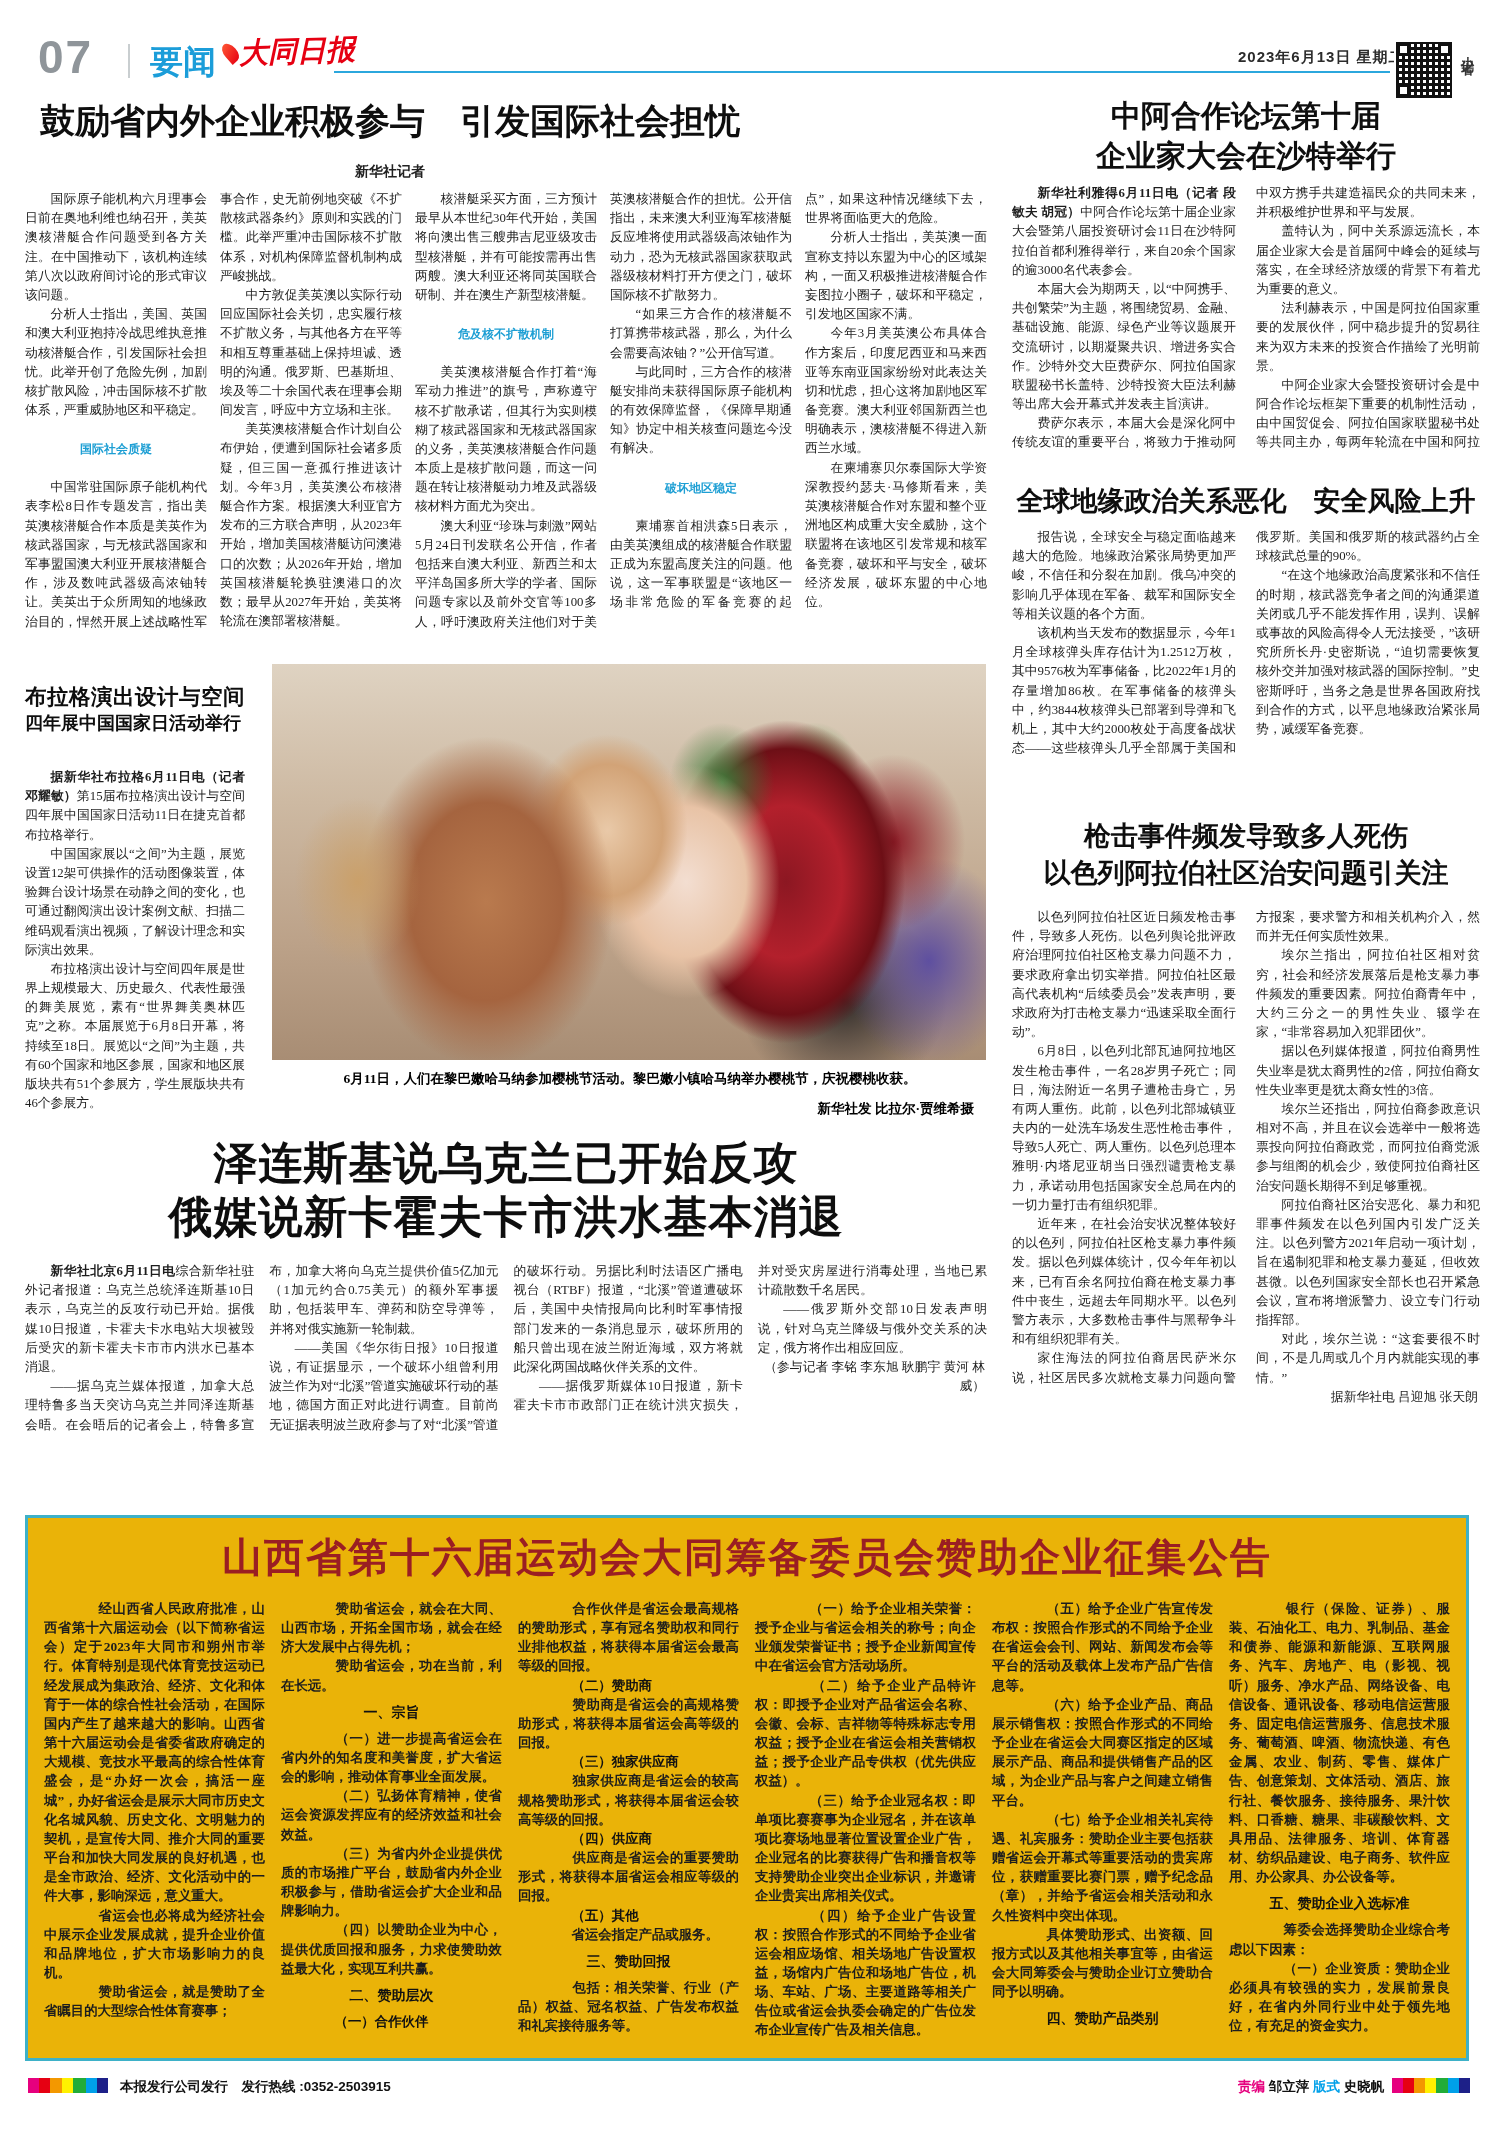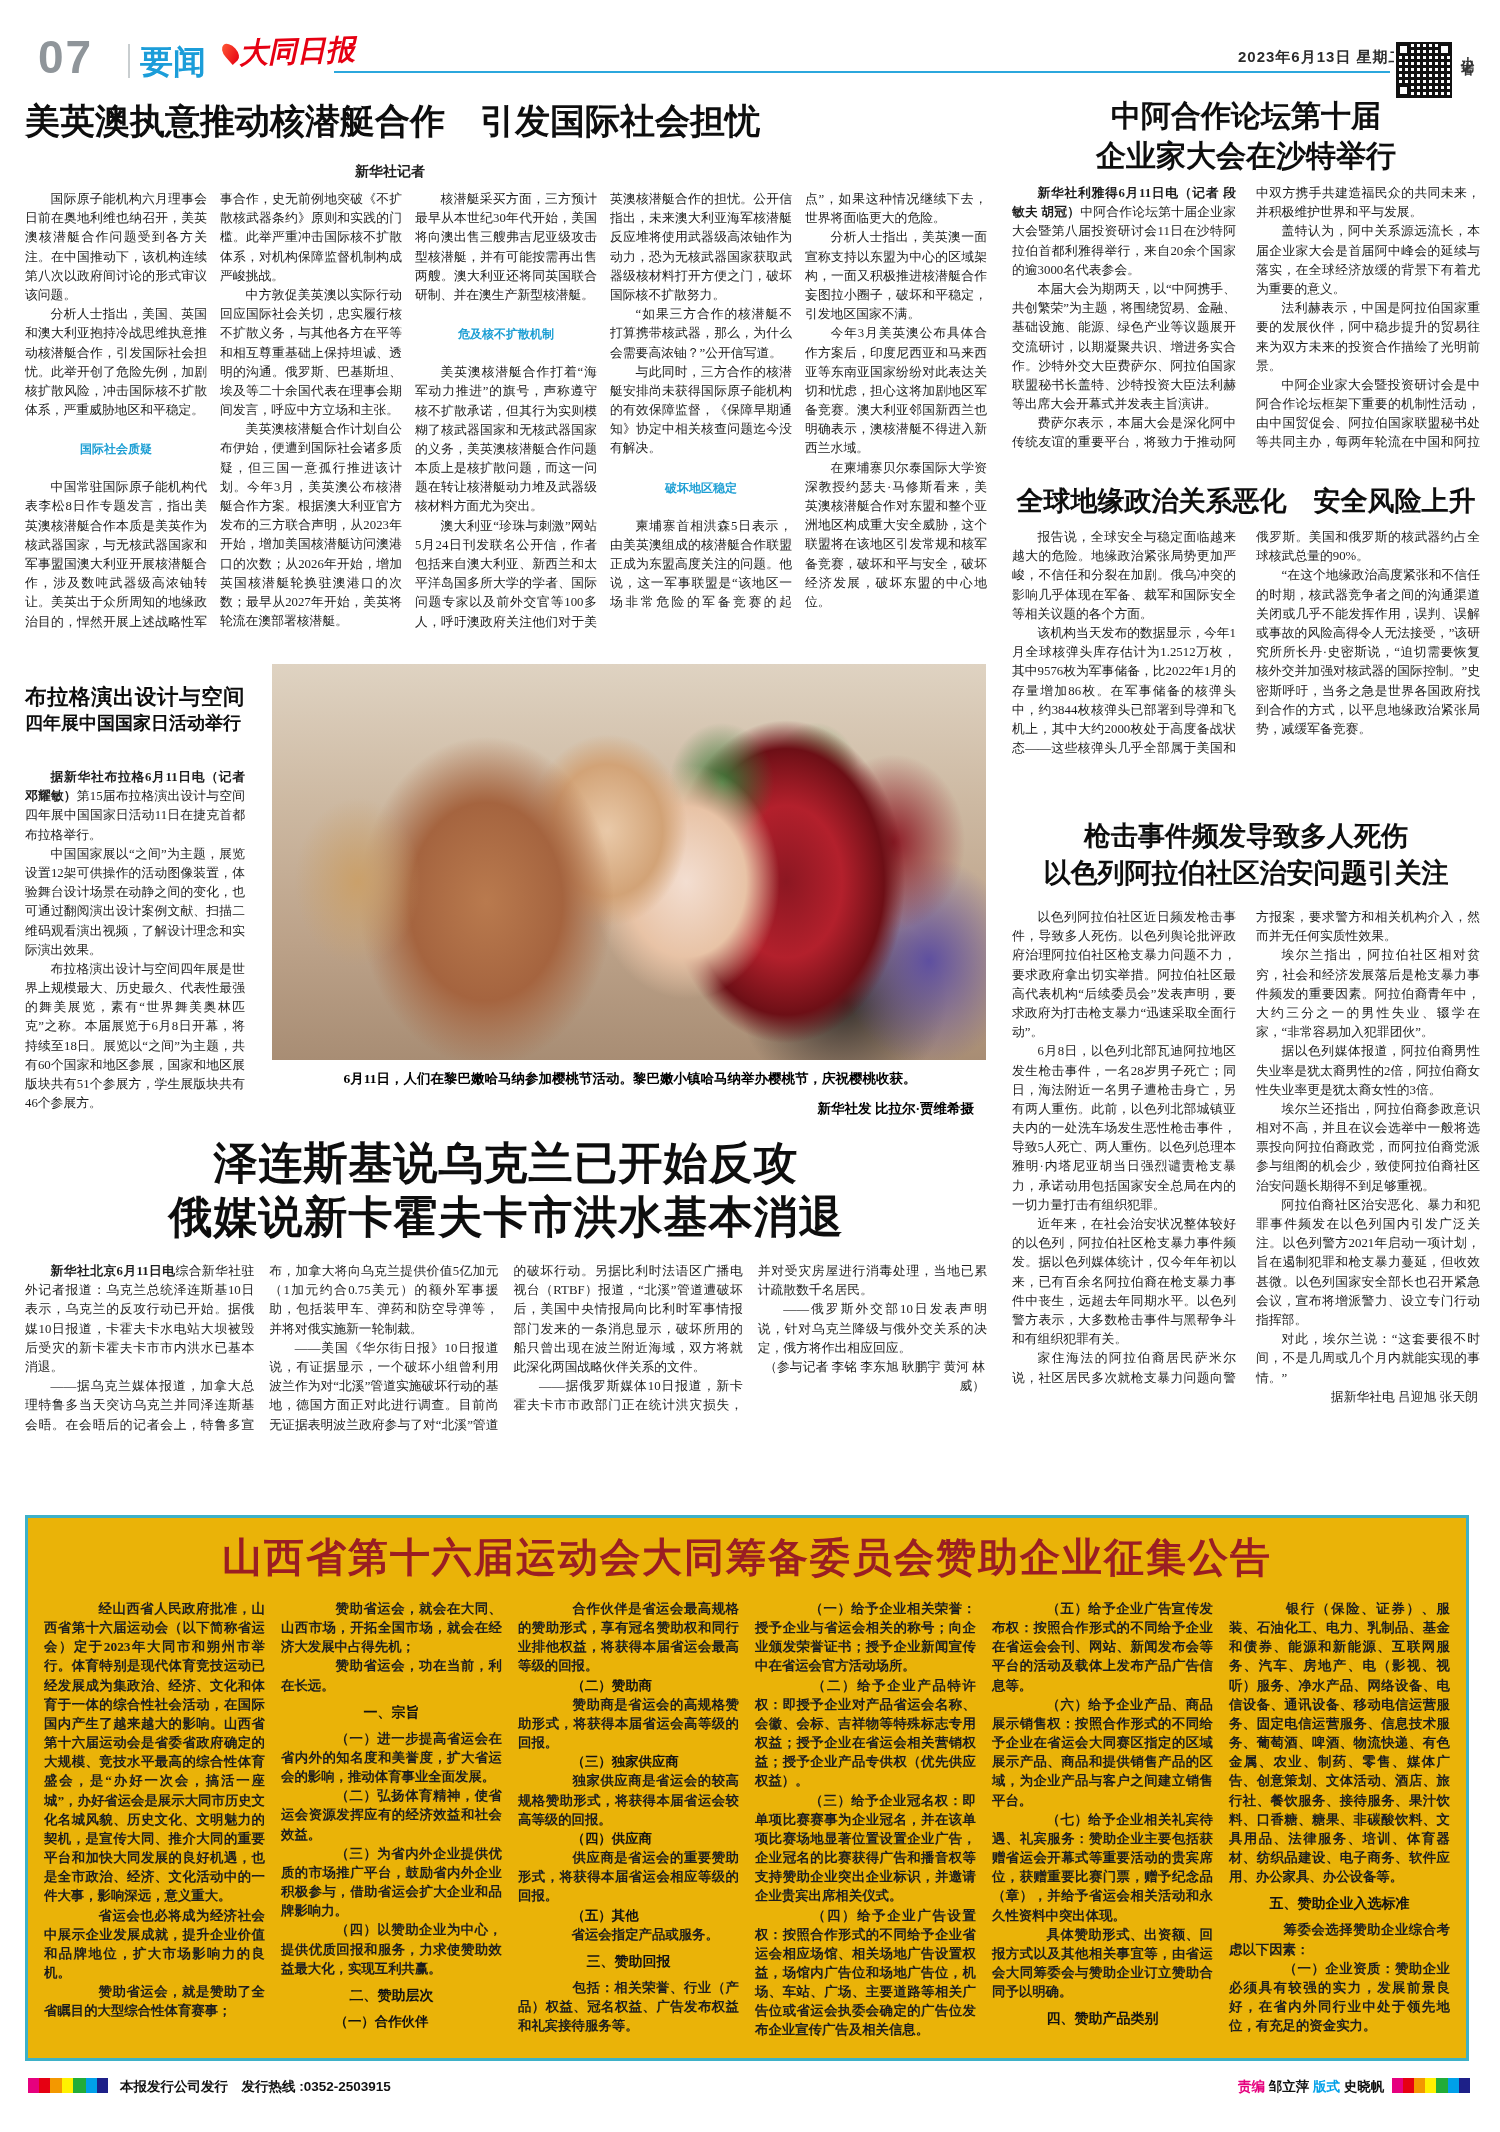--- a/index.html
+++ b/index.html
@@ -71,34 +71,34 @@
   .cbar{height:15px;width:80px;background:linear-gradient(90deg,#e6007e 0 14%,#e60012 14% 28%,#f39800 28% 42%,#fff100 42% 56%,#22ac38 56% 72%,#00a0e9 72% 86%,#1d2088 86% 100%);}
   .foot-txt{font-family:"Liberation Sans",sans-serif;font-size:13.5px;font-weight:700;color:#111;}
   .lab-mag{color:#e6007e;}
   .lab-blu{color:#00a0e9;}
 </style>
 </head>
 <body>
 
 <div class="abs pageno" style="left:38px;top:30px;">07</div>
 <div class="abs hdr-vrule" style="left:128px;top:44px;height:34px;"></div>
-<div class="abs section" style="left:140px;top:40px;">要闻</div>
+<div class="abs section" style="left:150px;top:40px;">要闻</div>
 <div class="abs" style="left:222px;top:32px;">
   <span class="flame"></span><span class="masthead" style="display:inline-block">大同日报</span>
 </div>
 <div class="abs hdr-line" style="left:334px;top:71px;width:1056px;"></div>
 <div class="abs hdr-date" style="left:1238px;top:48px;">2023年6月13日  星期二</div>
 <div class="abs qr" style="left:1396px;top:42px;">
     <i class="tl"></i>
     <i class="tr"></i>
     <i class="bl"></i>
   </div>
 <div class="abs qr-label" style="left:1458px;top:46px;">小记者</div>
 
-<div class="abs hl hl-main" style="left:25px;top:98px;width:730px;">美英澳执意推动核潜艇合作　引发国际社会担忧</div>
+<div class="abs hl hl-main" style="left:25px;top:98px;width:730px;">鼓励省内外企业积极参与　引发国际社会担忧</div>
 <div class="abs byline-center" style="left:25px;top:163px;width:730px;">新华社记者</div>
 <div class="abs bodytxt cols5" style="left:25px;top:190px;width:962px;height:458px;">
     <p>国际原子能机构六月理事会日前在奥地利维也纳召开，美英澳核潜艇合作问题受到各方关注。在中国推动下，该机构连续第八次以政府间讨论的形式审议该问题。</p>
     <p>分析人士指出，美国、英国和澳大利亚抱持冷战思维执意推动核潜艇合作，引发国际社会担忧。此举开创了危险先例，加剧核扩散风险，冲击国际核不扩散体系，严重威胁地区和平稳定。</p>
     <p class="sub">国际社会质疑</p>
     <p>中国常驻国际原子能机构代表李松8日作专题发言，指出美英澳核潜艇合作本质是美英作为核武器国家，与无核武器国家和军事盟国澳大利亚开展核潜艇合作，涉及数吨武器级高浓铀转让。美英出于众所周知的地缘政治目的，悍然开展上述战略性军事合作，史无前例地突破《不扩散核武器条约》原则和实践的门槛。此举严重冲击国际核不扩散体系，对机构保障监督机制构成严峻挑战。</p>
     <p>中方敦促美英澳以实际行动回应国际社会关切，忠实履行核不扩散义务，与其他各方在平等和相互尊重基础上保持坦诚、透明的沟通。俄罗斯、巴基斯坦、埃及等二十余国代表在理事会期间发言，呼应中方立场和主张。</p>
     <p>美英澳核潜艇合作计划自公布伊始，便遭到国际社会诸多质疑，但三国一意孤行推进该计划。今年3月，美英澳公布核潜艇合作方案。根据澳大利亚官方发布的三方联合声明，从2023年开始，增加美国核潜艇访问澳港口的次数；从2026年开始，增加英国核潜艇轮换驻澳港口的次数；最早从2027年开始，美英将轮流在澳部署核潜艇。</p>
     <p>核潜艇采买方面，三方预计最早从本世纪30年代开始，美国将向澳出售三艘弗吉尼亚级攻击型核潜艇，并有可能按需再出售两艘。澳大利亚还将同英国联合研制、并在澳生产新型核潜艇。</p>
     <p class="sub">危及核不扩散机制</p>

